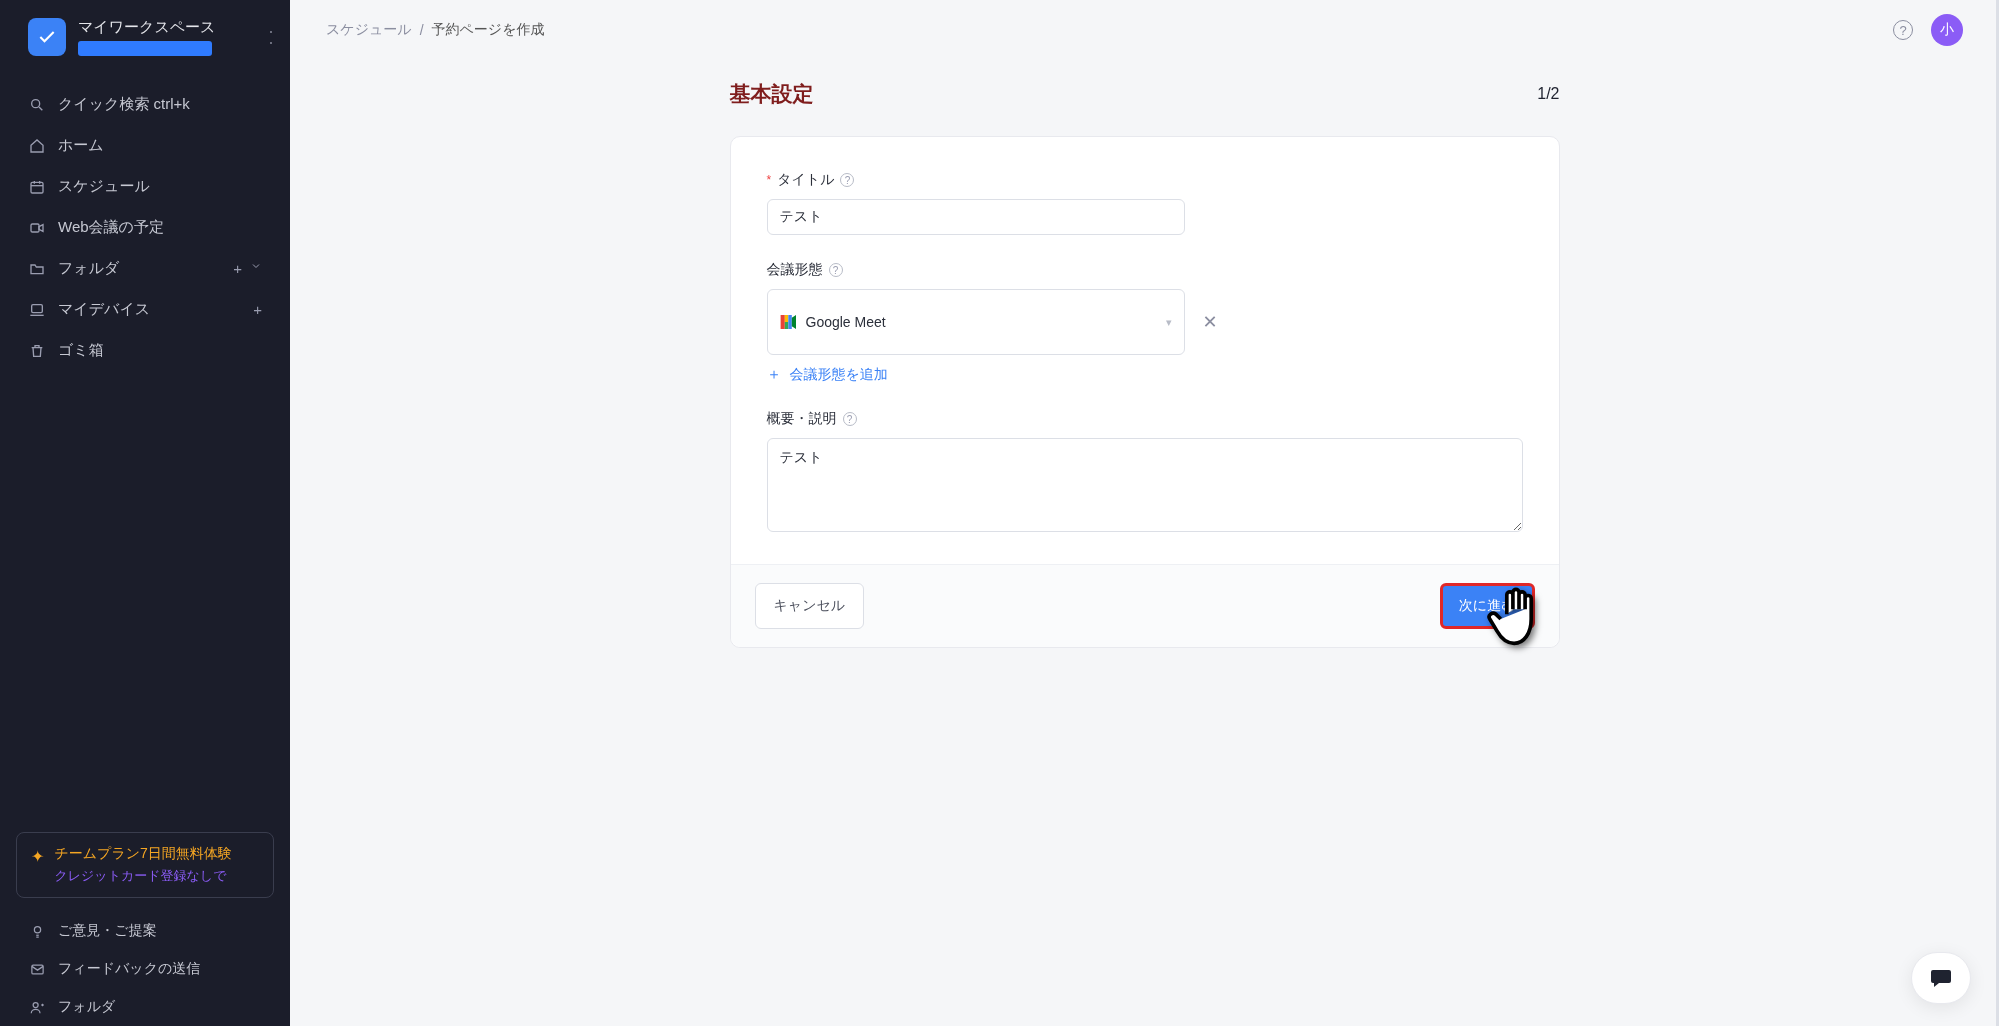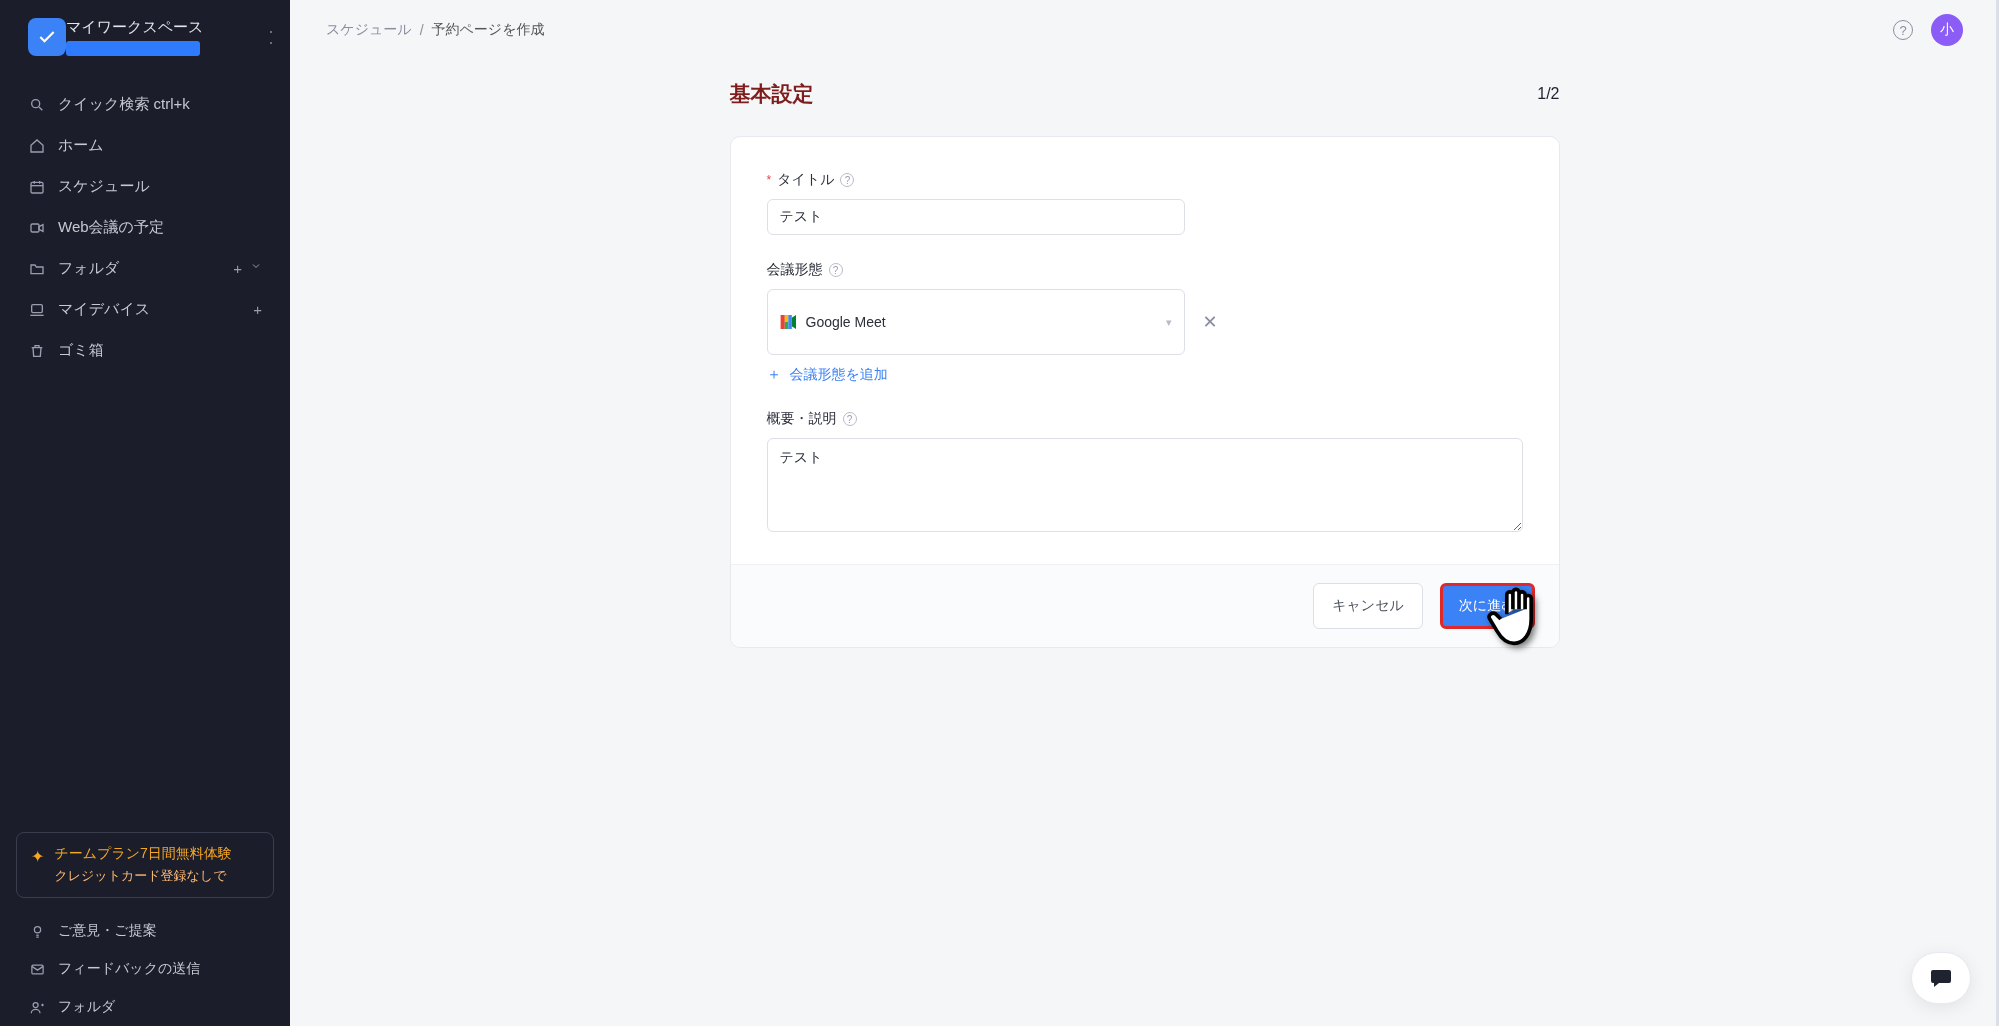--- a/index.html
+++ b/index.html
@@ -1,36 +1,36 @@
 <!DOCTYPE html>
 <html><head>
 <meta charset="utf-8">
 <style>
 * { box-sizing: border-box; margin: 0; padding: 0; }
 html, body { width: 100%; height: 100%; font-family: -apple-system, BlinkMacSystemFont, "Segoe UI", "Hiragino Sans", "Meiryo", sans-serif; }
 body { display: flex; background: #f5f6f8; overflow: hidden; }
 
 
 .sidebar { width: 290px; background: #1b1d2a; color: #c6c8d2; display: flex; flex-direction: column; flex-shrink: 0; }
-.ws-row { display: flex; align-items: center; padding: 18px 16px 14px 28px; }
+.ws-row { display: flex; align-items: center; gap: 12px; padding: 18px 16px 14px 28px; }
 .ws-logo { width: 38px; height: 38px; border-radius: 8px; background: #3b82f6; display: flex; align-items: center; justify-content: center; color: #fff; font-size: 20px; }
 .ws-meta { display: flex; flex-direction: column; gap: 4px; }
 .ws-title { font-size: 15px; color: #e5e6eb; }
 .ws-bar { width: 134px; height: 15px; background: #2f7bff; border-radius: 3px; }
 .ws-dots { margin-left: auto; color: #7a7d8c; font-size: 18px; line-height: 0.5; display: flex; flex-direction: column; gap: 2px; }
 .nav { padding: 14px 0; }
 .nav-item { display: flex; align-items: center; gap: 12px; padding: 11px 28px; font-size: 15px; color: #c6c8d2; cursor: pointer; }
 .nav-ico { width: 18px; height: 18px; display: flex; align-items: center; justify-content: center; color: #9a9db0; flex-shrink: 0; }
 .nav-tail { margin-left: auto; display: flex; gap: 8px; color: #9a9db0; font-size: 15px; }
 .tail-btn { cursor: pointer; }
 .sidebar-spacer { flex: 1; }
 .trial-box { margin: 0 16px 14px; padding: 12px 14px; border: 1px solid #3a3d4e; border-radius: 8px; display: flex; gap: 10px; align-items: flex-start; }
 .trial-ico { color: #f5a623; font-size: 16px; margin-top: 2px; }
 .trial-title { color: #f5a623; font-size: 14px; margin-bottom: 4px; }
-.trial-sub { color: #fdba74; font-size: 13px; }
+.trial-sub { color: #8b5cf6; font-size: 13px; }
 .footer-nav .nav-item { padding: 10px 28px; font-size: 14px; }
 
 
 .main { flex: 1; display: flex; flex-direction: column; background: #f5f6f8; position: relative; }
 .topbar { display: flex; align-items: center; padding: 14px 36px; font-size: 14px; color: #8b8ea0; }
 .crumb-link { color: #8b8ea0; cursor: pointer; }
 .crumb-sep { margin: 0 8px; }
 .crumb-current { color: #555; }
 .topbar-right { margin-left: auto; display: flex; align-items: center; gap: 18px; }
 .help-ico { width: 20px; height: 20px; border: 1.5px solid #8b8ea0; border-radius: 50%; display: flex; align-items: center; justify-content: center; font-size: 13px; color: #8b8ea0; cursor: pointer; }
@@ -50,21 +50,21 @@
 .hint-ico { width: 14px; height: 14px; border: 1px solid #b8bcc7; border-radius: 50%; display: inline-flex; align-items: center; justify-content: center; font-size: 10px; color: #9a9db0; cursor: default; }
 .text-input { width: 418px; max-width: 100%; padding: 9px 12px; font-size: 14px; border: 1px solid #dcdfe6; border-radius: 6px; color: #2b2f3a; outline: none; }
 .select-row { display: flex; align-items: center; gap: 18px; margin-bottom: 10px; }
 .select-box { width: 418px; padding: 24px 12px; font-size: 14px; border: 1px solid #dcdfe6; border-radius: 6px; color: #2b2f3a; background: #fff; display: flex; align-items: center; gap: 8px; cursor: pointer; }
 .meet-ico { width: 18px; height: 14px; }
 .sel-caret { margin-left: auto; color: #b8bcc7; font-size: 11px; }
 .clear-x { color: #8b8ea0; font-size: 18px; cursor: pointer; line-height: 1; }
 .add-row { display: flex; align-items: center; gap: 8px; color: #3b82f6; font-size: 14px; cursor: pointer; }
 .add-plus { font-size: 15px; }
 .textarea { width: 100%; min-height: 94px; padding: 10px 12px; font-size: 14px; border: 1px solid #dcdfe6; border-radius: 6px; color: #2b2f3a; outline: none; resize: vertical; font-family: inherit; }
-.card-footer { padding: 18px 24px; border-top: 1px solid #eef0f4; background: #fafbfc; border-radius: 0 0 10px 10px; display: flex; justify-content: flex-end; gap: 17px; }
+.card-footer { padding: 18px 24px; border-top: 1px solid #eef0f4; background: #fafbfc; border-radius: 0 0 10px 10px; display: flex; justify-content: space-between; gap: 17px; }
 .btn { padding: 9px 18px; font-size: 14px; border-radius: 6px; cursor: pointer; border: 1px solid transparent; }
 .btn-ghost { background: #fff; border-color: #dcdfe6; color: #4b4f5c; }
 .btn-primary { background: #3b82f6; color: #fff; border: 3px solid #e02828; padding: 11px 16px; position: relative; }
 
 
 .cursor-hand { position: absolute; width: 78px; height: 78px; pointer-events: none; filter: drop-shadow(3px 3px 3px rgba(0,0,0,0.5)); }
 
 
 .fab { position: absolute; right: 28px; bottom: 22px; width: 60px; height: 52px; background: #fff; border: 1px solid #e8e9ee; border-radius: 28px; box-shadow: 0 4px 18px rgba(0,0,0,0.08); display: flex; align-items: center; justify-content: center; cursor: pointer; }
 .fab svg { width: 28px; height: 24px; color: #1f2330; }

